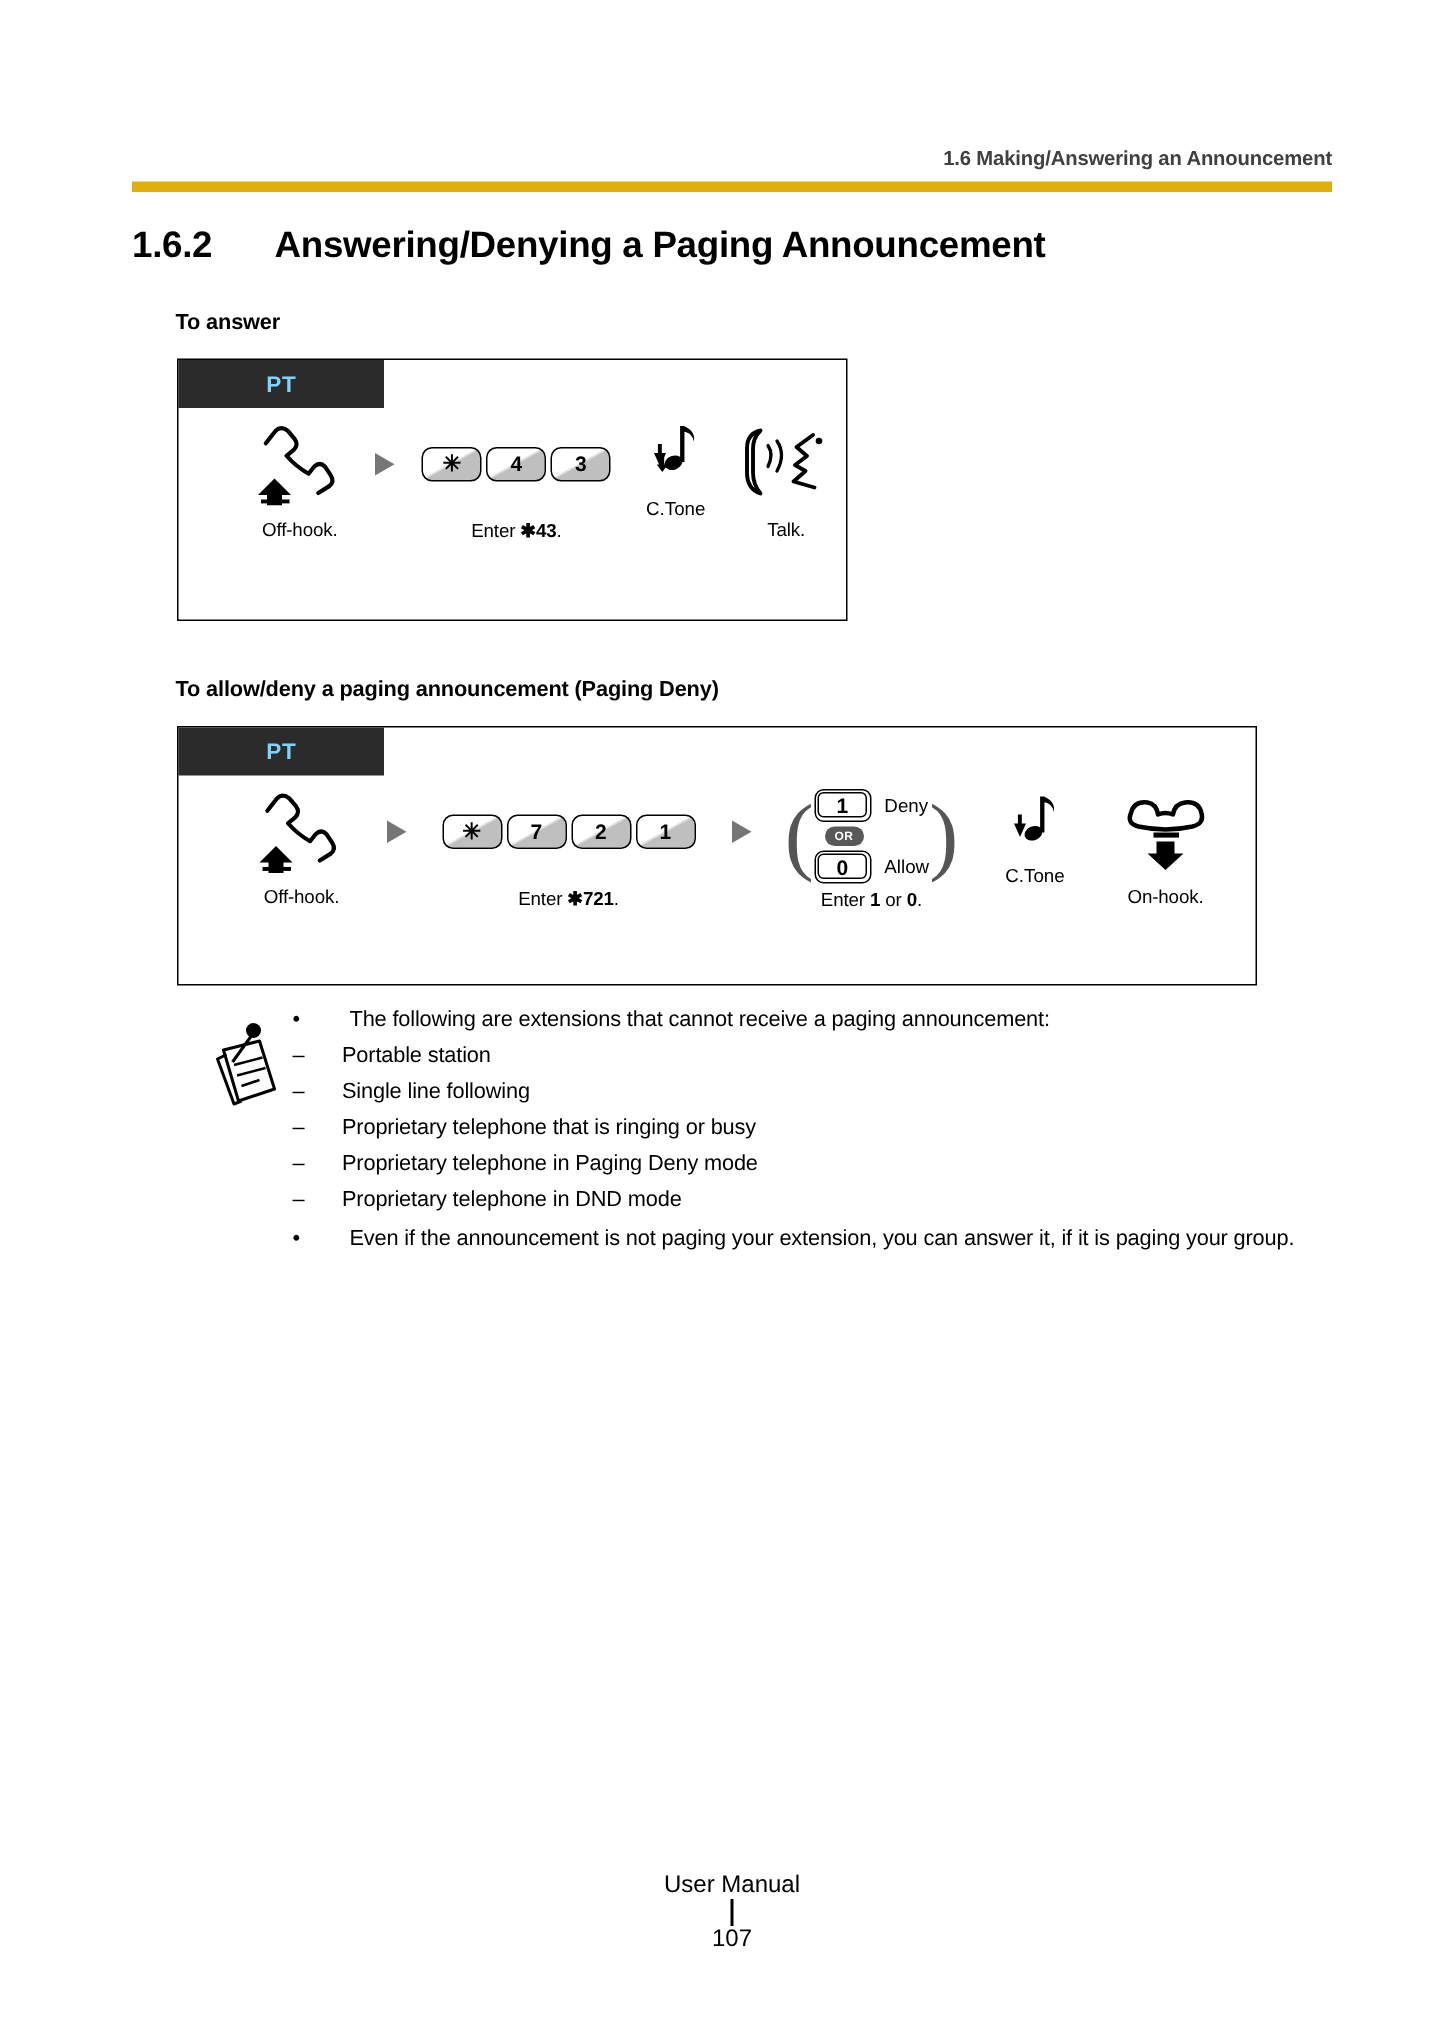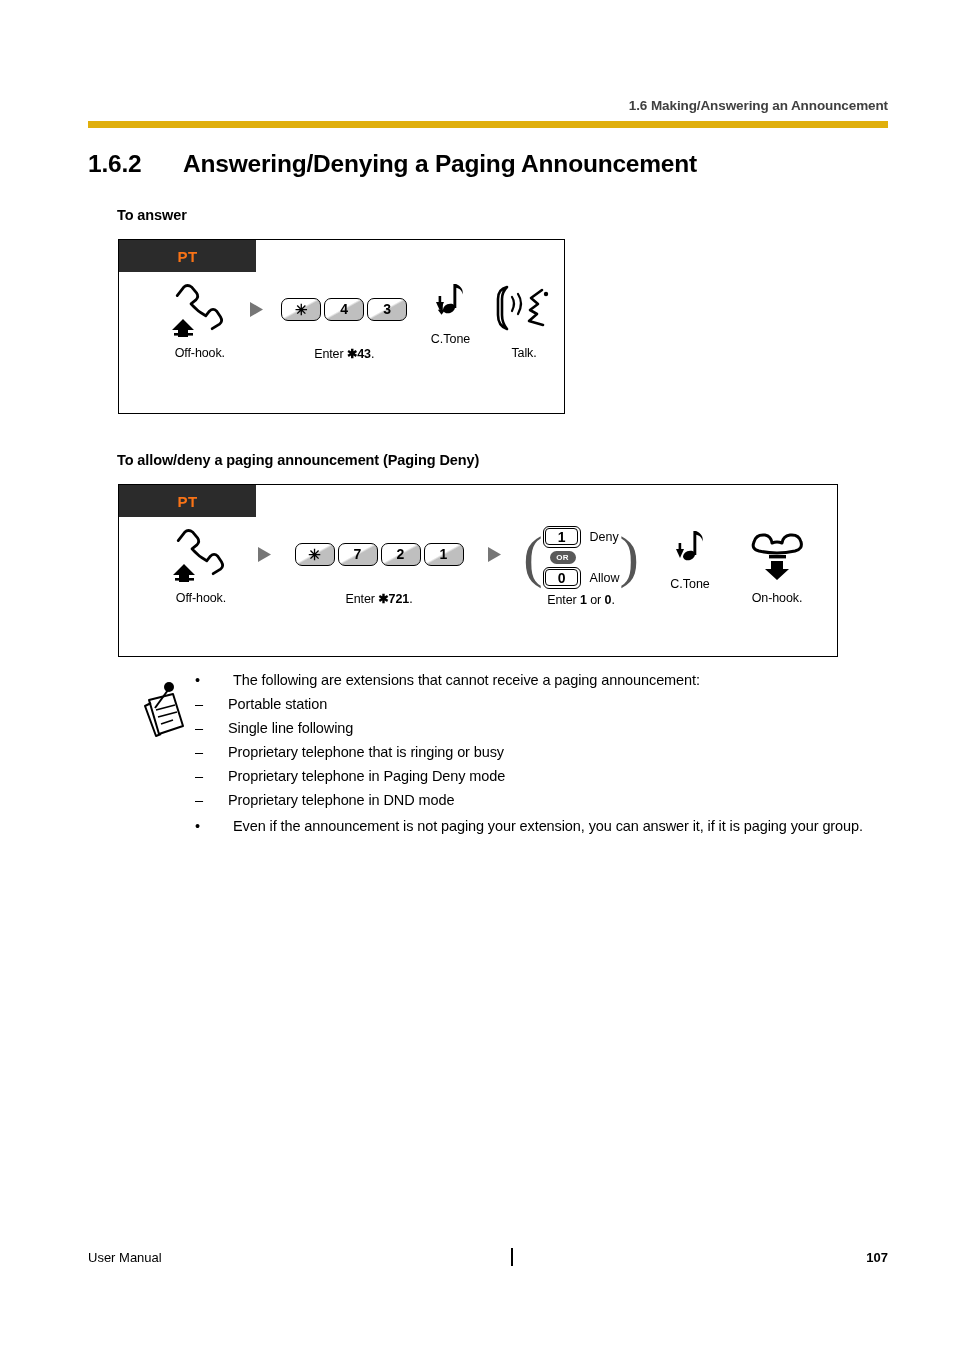--- a/index.html
+++ b/index.html
@@ -71,21 +71,21 @@
   }
   #box-answer { left: 118px; top: 239px; width: 447px; height: 175px; }
   #box-deny   { left: 118px; top: 484px; width: 720px; height: 173px; }
 
   .pt-tag {
     position: absolute;
     left: 0;
     top: 0;
     height: 32px;
     background: #2B2B2B;
-    color: #f97316;
+    color: #7dd3fc;
     font-size: 15px;
     font-weight: bold;
     display: flex;
     align-items: center;
     justify-content: center;
     letter-spacing: 0.4px;
   }
   #box-answer .pt-tag { width: 137px; }
   #box-deny   .pt-tag { width: 137px; }
 
@@ -227,31 +227,32 @@
   }
   .sub-li .dash { flex: 0 0 33px; }
 
   
   #footer {
     position: absolute;
     left: 88px;
     top: 1248px;
     width: 800px;
     display: flex;
-    justify-content: space-between;
-    align-items: center;
-    font-size: 13px;
+    justify-content: center;
+    align-items: center;
+    font-size: 16px;
+    flex-direction: column;
   }
   #footer .fdiv {
     width: 1.5px;
     height: 18px;
     background: #000;
     margin: 0 17px;
   }
-  #footer .fpage { font-weight: bold; min-width: 26px; text-align: right; }
+  #footer .fpage { font-weight: normal; min-width: 26px; text-align: right; }
 </style>
 </head>
 <body>
 
 <div id="page-header">1.6 Making/Answering an Announcement</div>
 <div id="header-rule"></div>
 
 <div id="section-title">
   <span id="section-number">1.6.2</span>
   <span>Answering/Denying a Paging Announcement</span>

